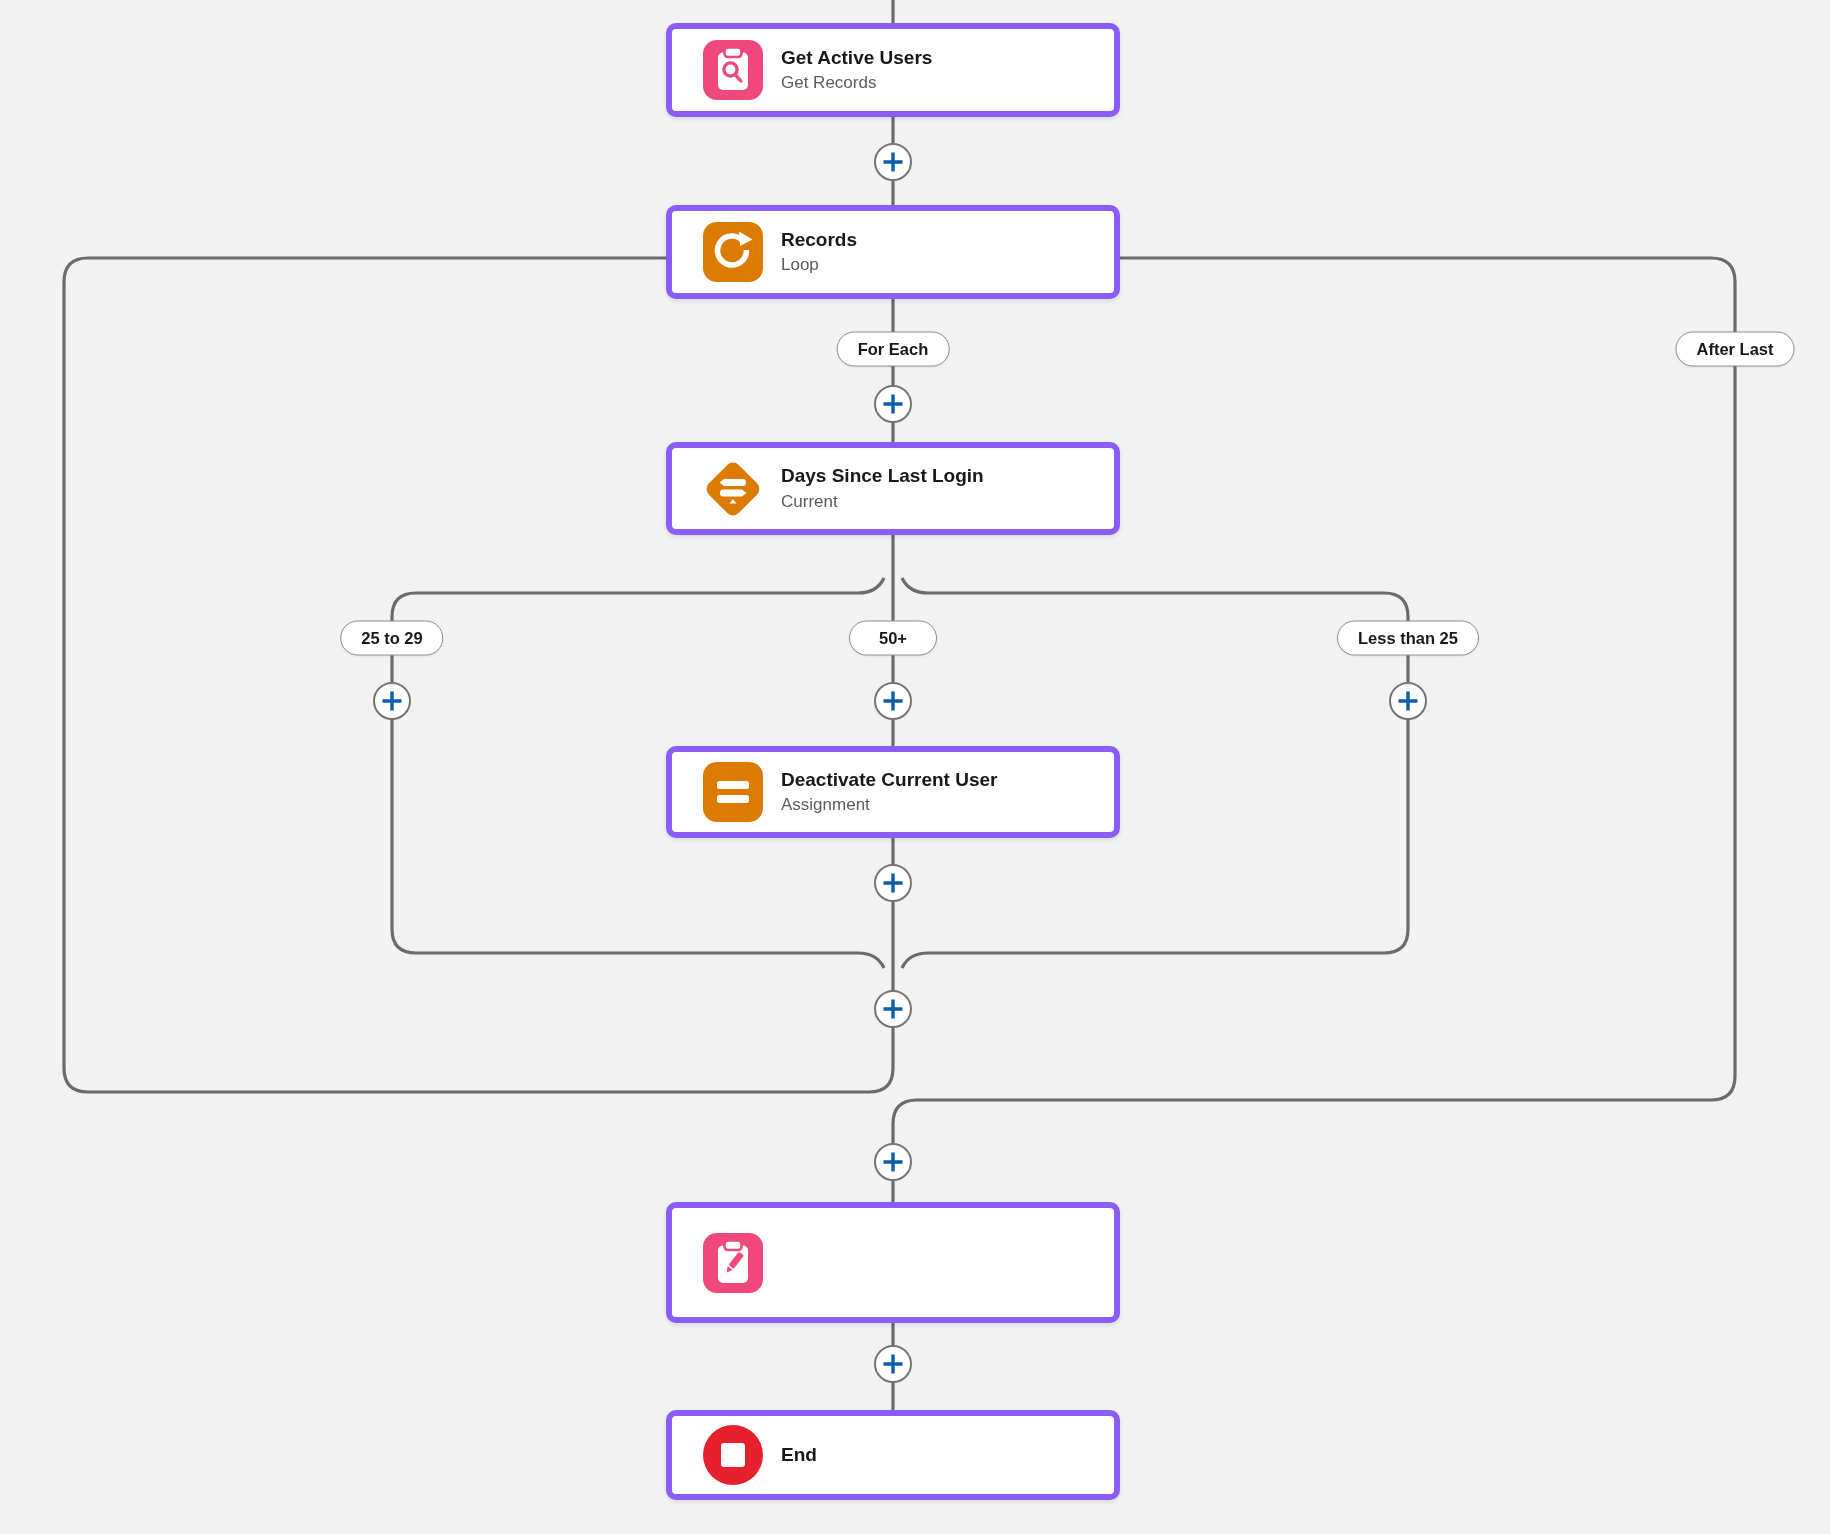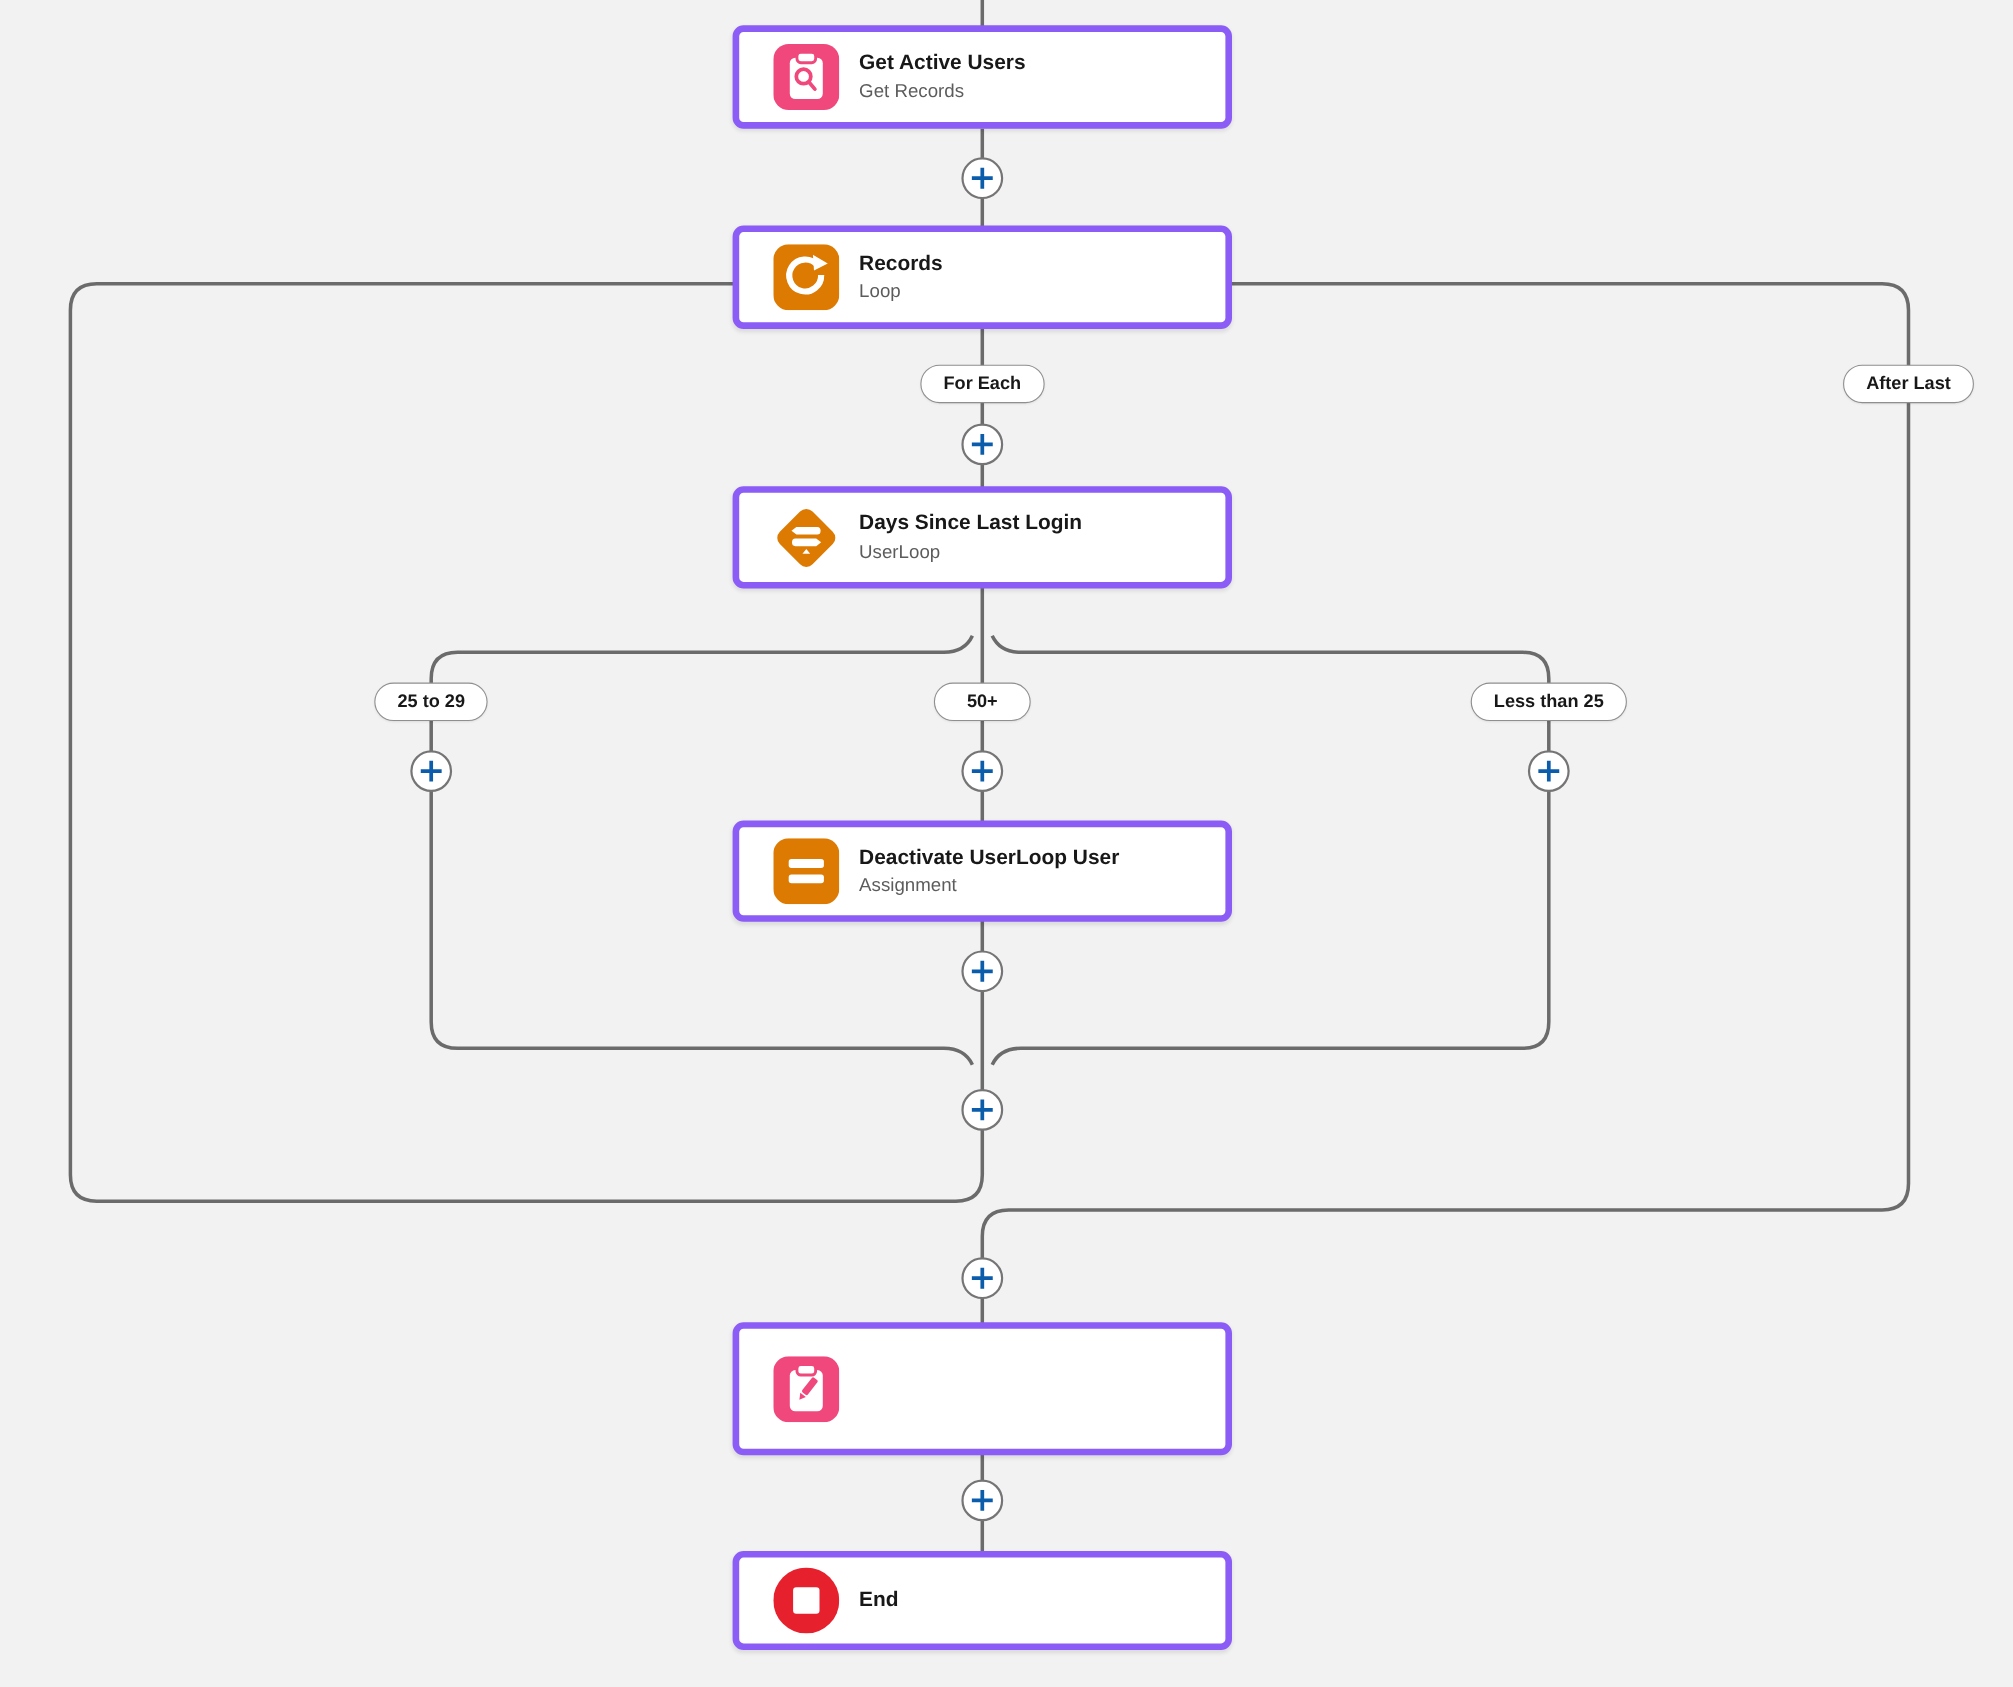--- a/index.html
+++ b/index.html
@@ -85,34 +85,34 @@
   <span class="ic">
     <svg width="60" height="60" viewBox="0 0 60 60" style="overflow:visible;">
       <rect x="9" y="9" width="42" height="42" rx="8" fill="#dd7a01" transform="rotate(45 30 30)"></rect>
       <path d="M21,20 L40,20 Q43,20 43,23.5 Q43,27 40,27 L21,27 L16.5,23.5 Z" fill="#ffffff"></path>
       <path d="M39,30.5 L20,30.5 Q17,30.5 17,34 Q17,37.5 20,37.5 L39,37.5 L43.5,34 Z" fill="#ffffff"></path>
       <path d="M26.5,44.5 L33.5,44.5 L30,40 Z" fill="#ffffff"></path>
     </svg>
   </span>
   <span class="txt">
     <span class="title">Days Since Last Login</span>
-    <span class="subtitle">UserLoop</span>
+    <span class="subtitle">Current</span>
   </span>
 </div>
 
 <div class="node" style="left:666px;top:746px;height:92px;">
   <span class="ic">
     <svg width="60" height="60" viewBox="0 0 60 60">
       <rect x="0" y="0" width="60" height="60" rx="14" fill="#dd7a01"></rect>
       <rect x="14" y="19" width="32" height="8" rx="2.5" fill="#ffffff"></rect>
       <rect x="14" y="33" width="32" height="8" rx="2.5" fill="#ffffff"></rect>
     </svg>
   </span>
   <span class="txt">
-    <span class="title">Deactivate UserLoop User</span>
+    <span class="title">Deactivate Current User</span>
     <span class="subtitle">Assignment</span>
   </span>
 </div>
 
 <div class="node" style="left:666px;top:1202px;height:121px;">
   <span class="ic">
     <svg width="60" height="60" viewBox="0 0 60 60">
       <rect x="0" y="0" width="60" height="60" rx="14" fill="#f0487c"></rect>
       <rect x="15" y="12.5" width="30" height="37.5" rx="5" fill="#ffffff"></rect>
       <rect x="21.5" y="7.5" width="17" height="9.5" rx="3.5" fill="#ffffff" stroke="#f0487c" stroke-width="2.6"></rect>

